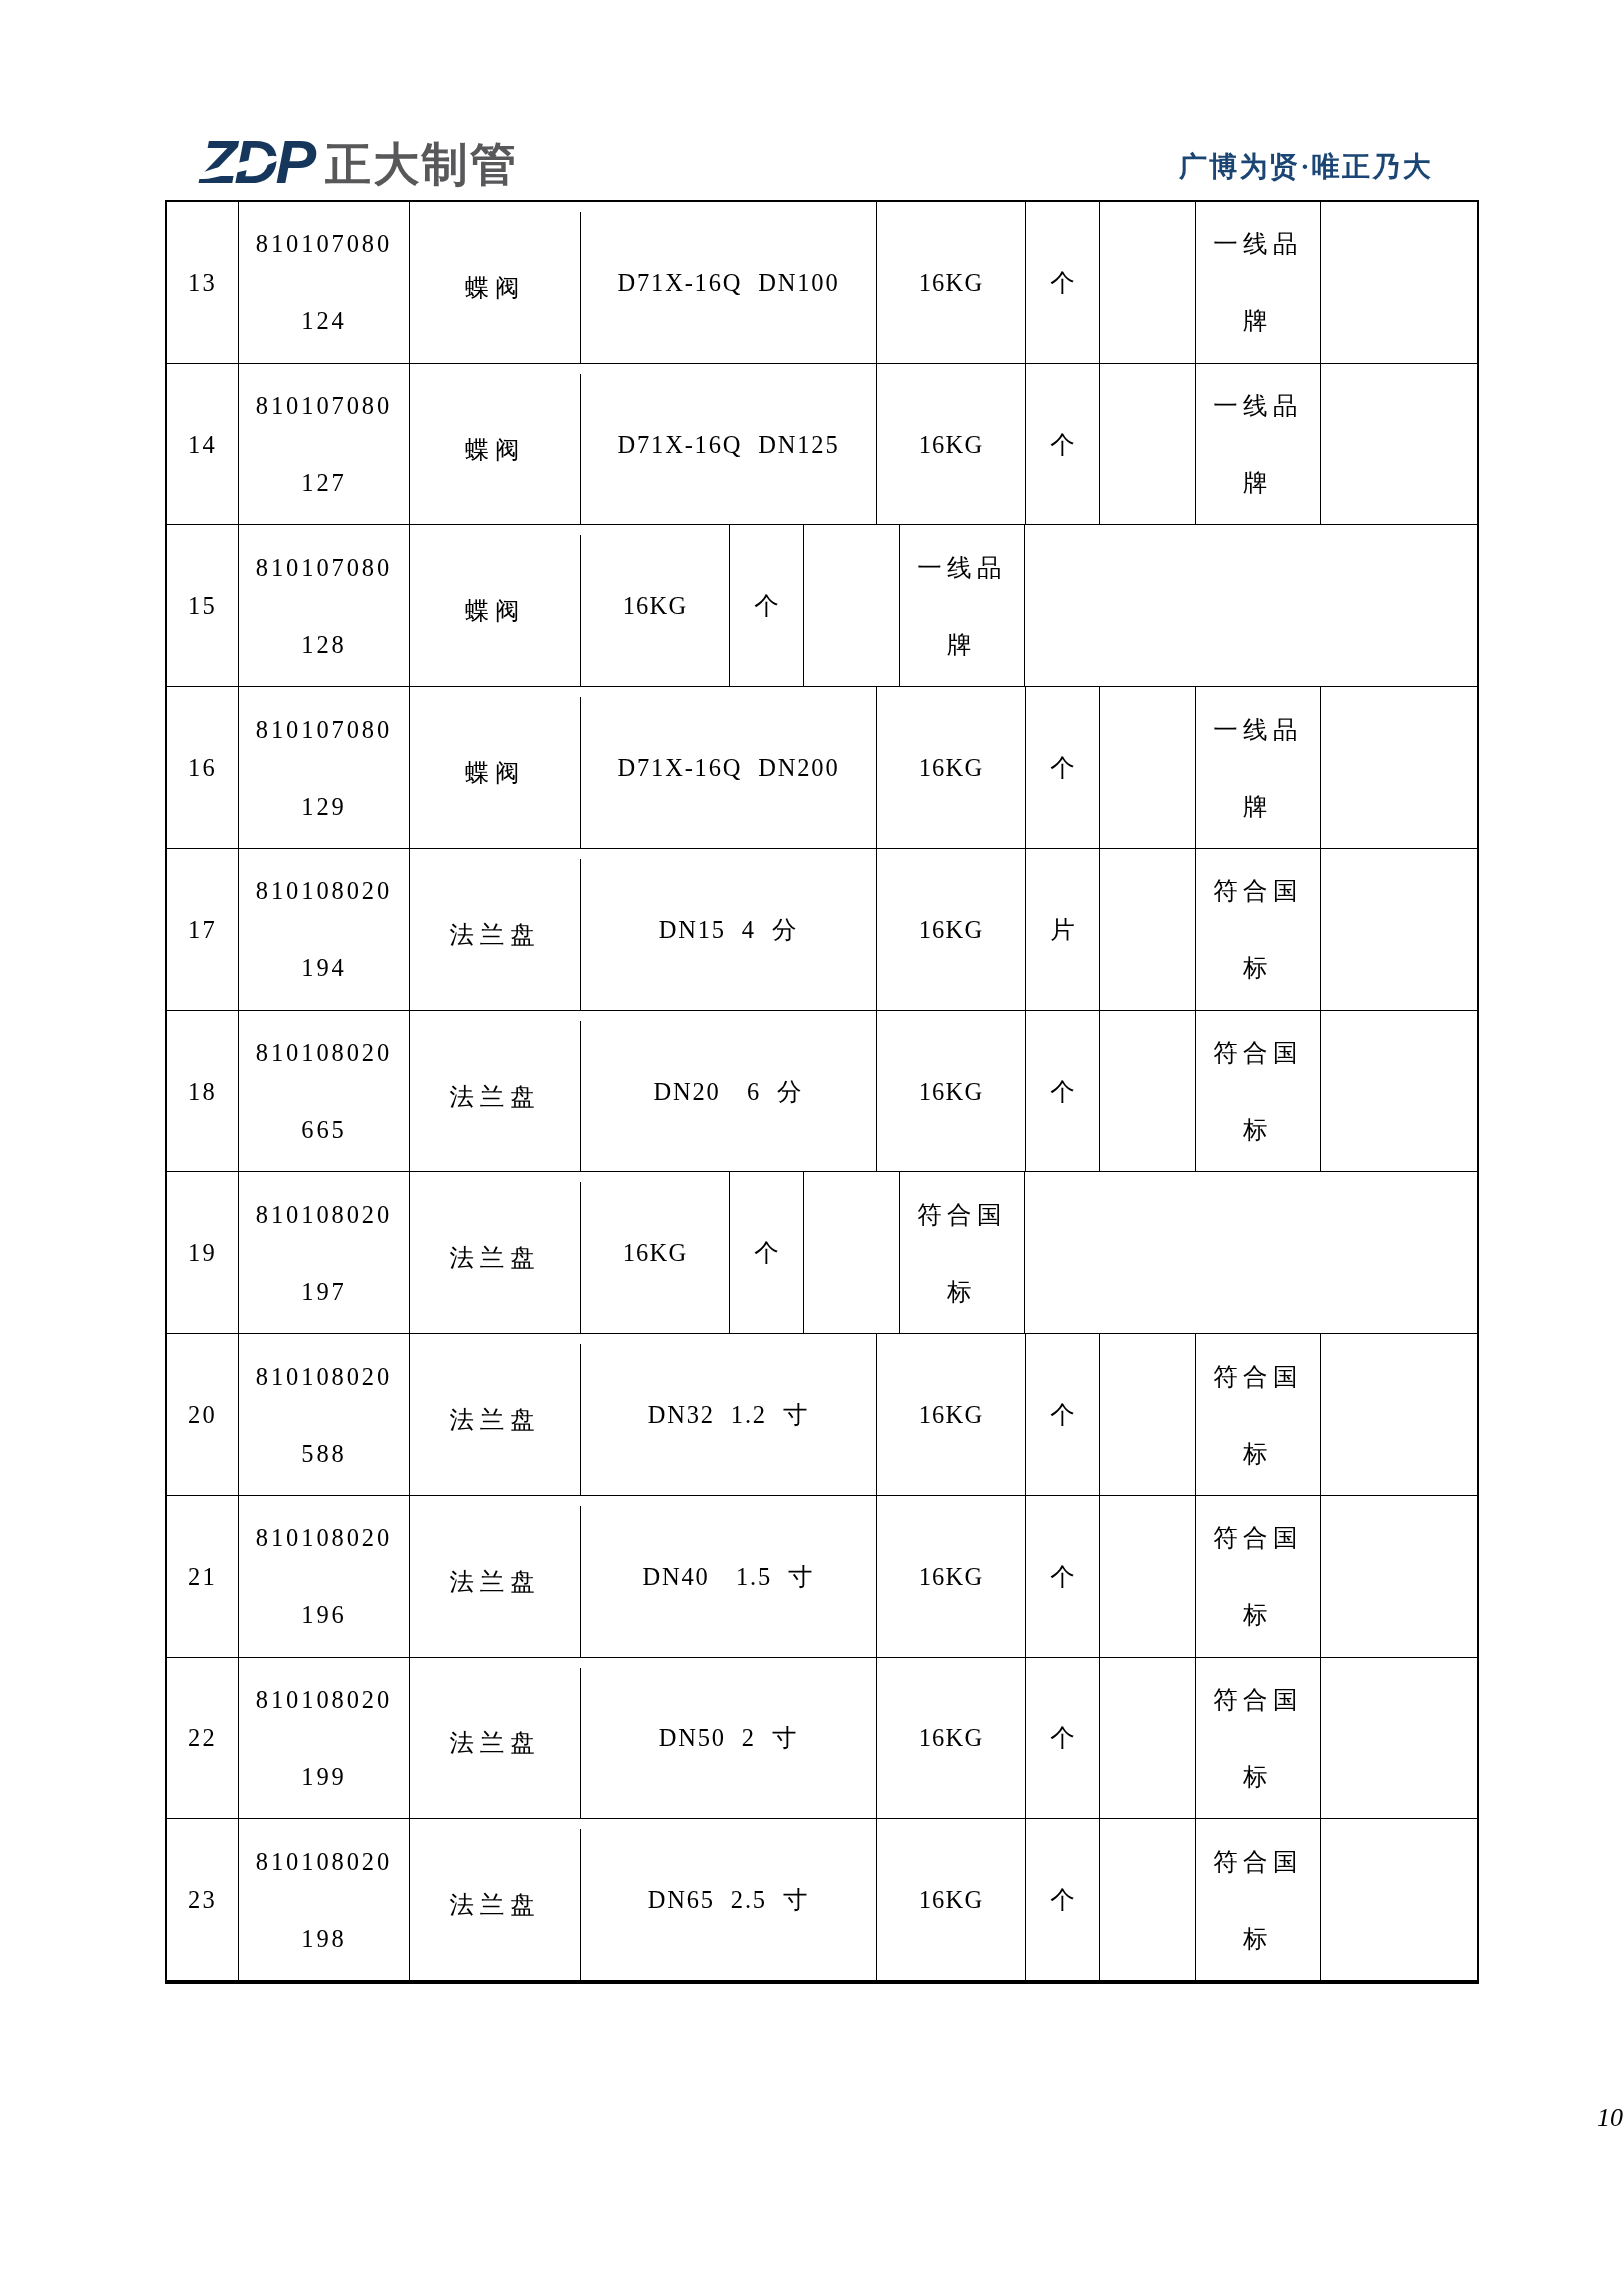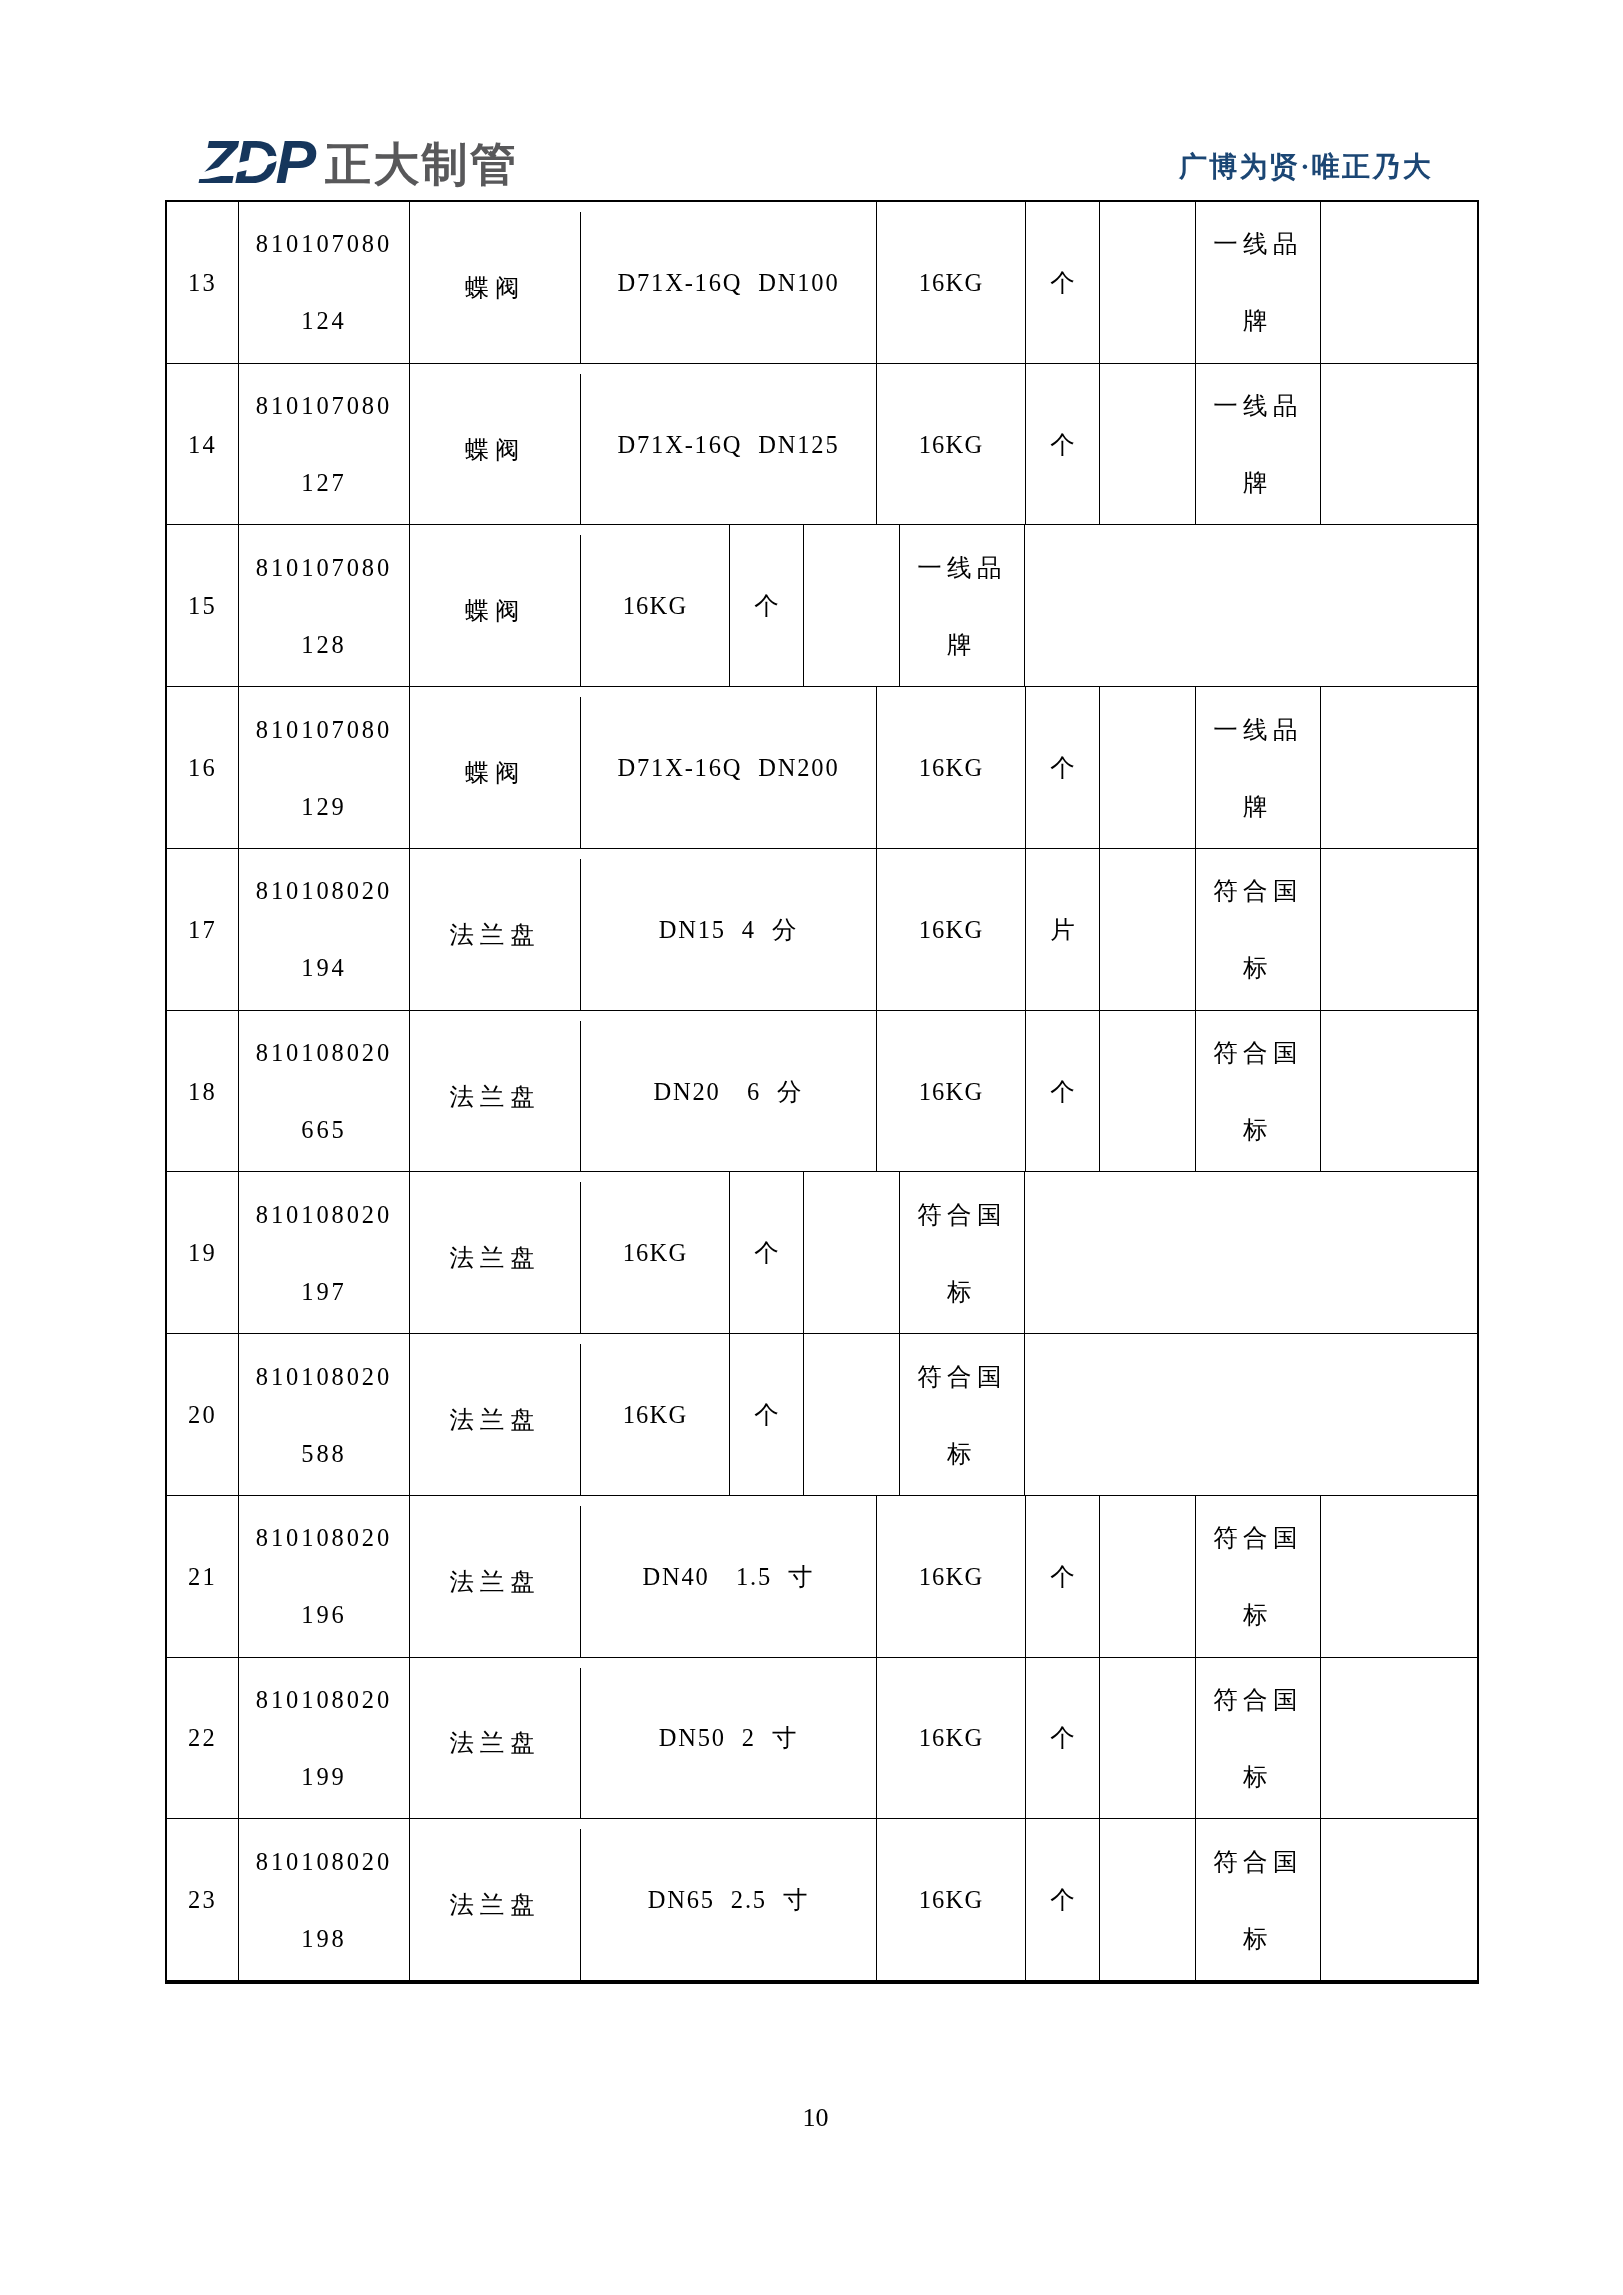--- a/index.html
+++ b/index.html
@@ -76,22 +76,23 @@
   .c-name  {flex:0 0 171px;letter-spacing:5.8px;margin-top:10px;}
   .c-spec  {flex:0 0 296px;letter-spacing:1.8px;word-spacing:8.2px;}
   .c-press {flex:0 0 149px;letter-spacing:1.2px;}
   .c-unit  {flex:0 0 74px;}
   .c-qty   {flex:0 0 96px;}
   .c-remark{flex:0 0 125px;letter-spacing:5.3px;}
   .c-extra {flex:1 1 auto;}
   
   .pagenum{
     position:absolute;left:8px;right:0;top:2103px;
-    text-align:center;
+    text-align:right;
     font-size:26px;
+    font-style:italic;
   }
 </style>
 </head>
 <body>
 
 <div class="page">
 
   <div class="header-logo">
     <span class="zdp-wrap">
       <span class="zdp">ZDP</span>
@@ -325,20 +326,23 @@
     <div class="cell c-num">
       <div class="ln">20</div>
     </div>
     <div class="cell c-code">
       <div class="ln">810108020</div>
       <div class="ln">588</div>
     </div>
     <div class="cell c-name">
       <div class="ln">法兰盘</div>
     </div>
+    <div class="cell c-spec">
+      <div class="ln">DN32 1.2 寸</div>
+    </div>
     <div class="cell c-press">
       <div class="ln">16KG</div>
     </div>
     <div class="cell c-unit">
       <div class="ln">个</div>
     </div>
     <div class="cell c-qty">
       
     </div>
     <div class="cell c-remark">

